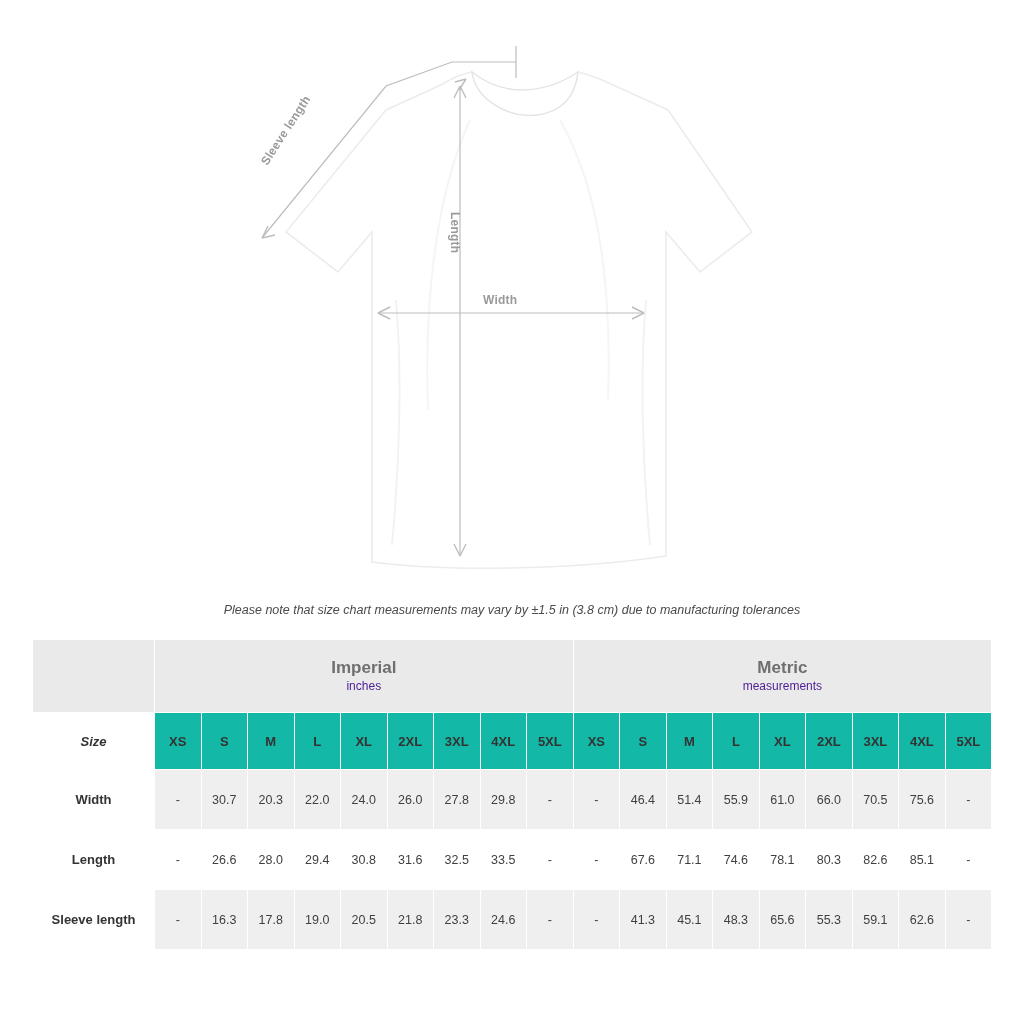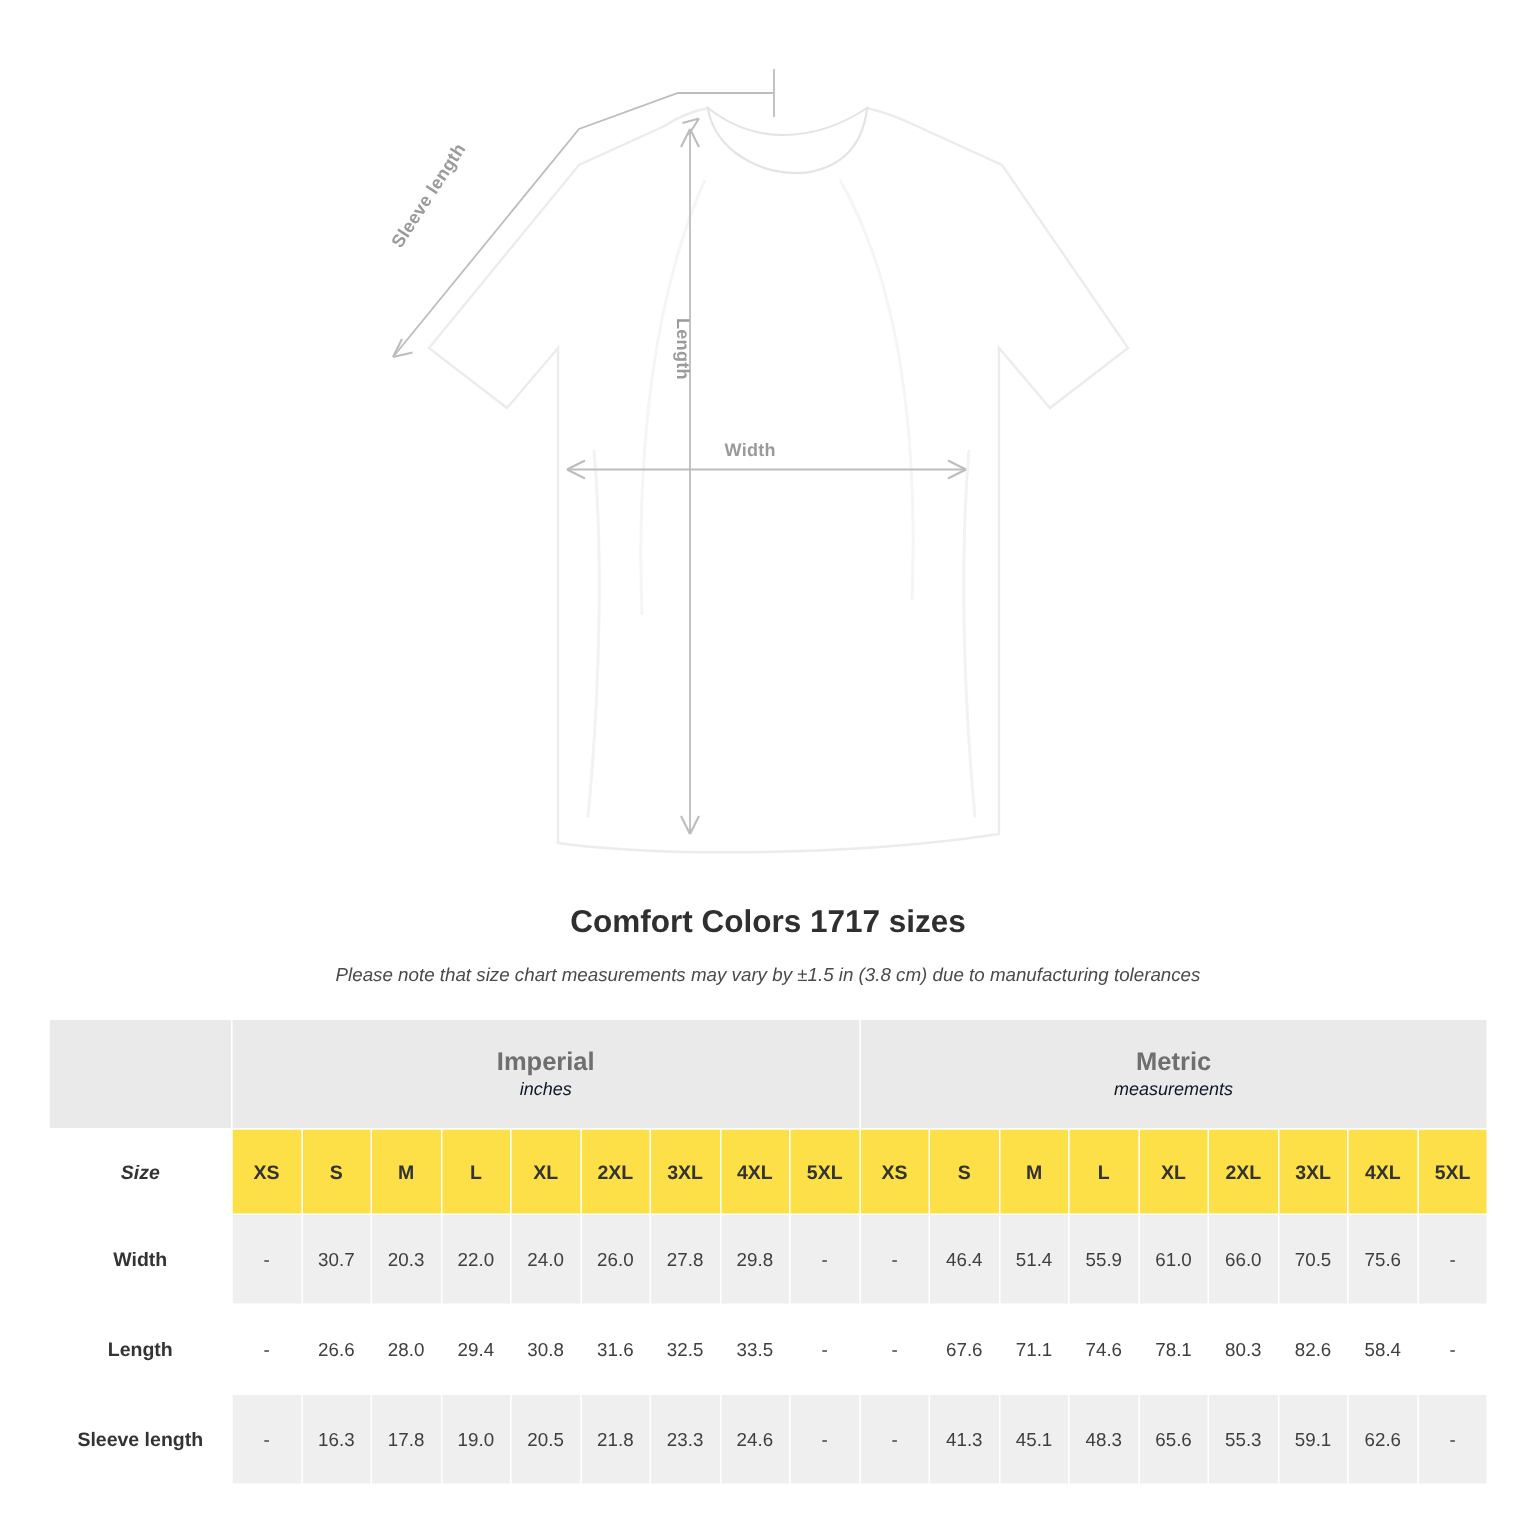--- a/index.html
+++ b/index.html
@@ -99,27 +99,26 @@
   }
   .unit-name {
     font-size: 17px;
     font-weight: bold;
     color: #6f6f6f;
     display: block;
     line-height: 1.25;
   }
   .unit-sub {
     font-size: 12px;
-    font-style: italic;
-    color: #0f172a;
+    color: #4c1d95;
     display: block;
     line-height: 1.4;
   }
   tr.header-row th {
-    background: #fde047;
+    background: #14b8a6;
     font-weight: bold;
     font-size: 13px;
     color: #333333;
     height: 56px;
   }
   tr.header-row th.corner {
     background: #ffffff;
     font-style: italic;
   }
   tr.data-row td.rowhead {
@@ -191,21 +190,20 @@
         <path d="M644,313 L632,307 M644,313 L632,319" stroke-width="1.4"></path>
       </g>
     </svg>
 
     <div class="measure-label" id="label-sleeve">Sleeve length</div>
     <div class="measure-label" id="label-length">Length</div>
     <div class="measure-label" id="label-width">Width</div>
   </div>
 
   <div class="title-block">
-    <h1 class="chart-title">Comfort Colors 1717 sizes</h1>
     <p class="chart-note">Please note that size chart measurements may vary by ±1.5 in (3.8 cm) due to manufacturing tolerances</p>
   </div>
 
   <div class="table-wrap">
     <table class="size-table">
       <colgroup>
         <col class="c-label">
         <col class="c-cell">
           <col class="c-cell">
           <col class="c-cell">
@@ -294,21 +292,21 @@
           <td>32.5</td>
           <td>33.5</td>
           <td>-</td>
           <td>-</td>
           <td>67.6</td>
           <td>71.1</td>
           <td>74.6</td>
           <td>78.1</td>
           <td>80.3</td>
           <td>82.6</td>
-          <td>58.4</td>
+          <td>85.1</td>
           <td>-</td>
         </tr>
 
         <tr class="data-row">
           <td class="rowhead">Sleeve length</td>
           <td>-</td>
           <td>16.3</td>
           <td>17.8</td>
           <td>19.0</td>
           <td>20.5</td>

